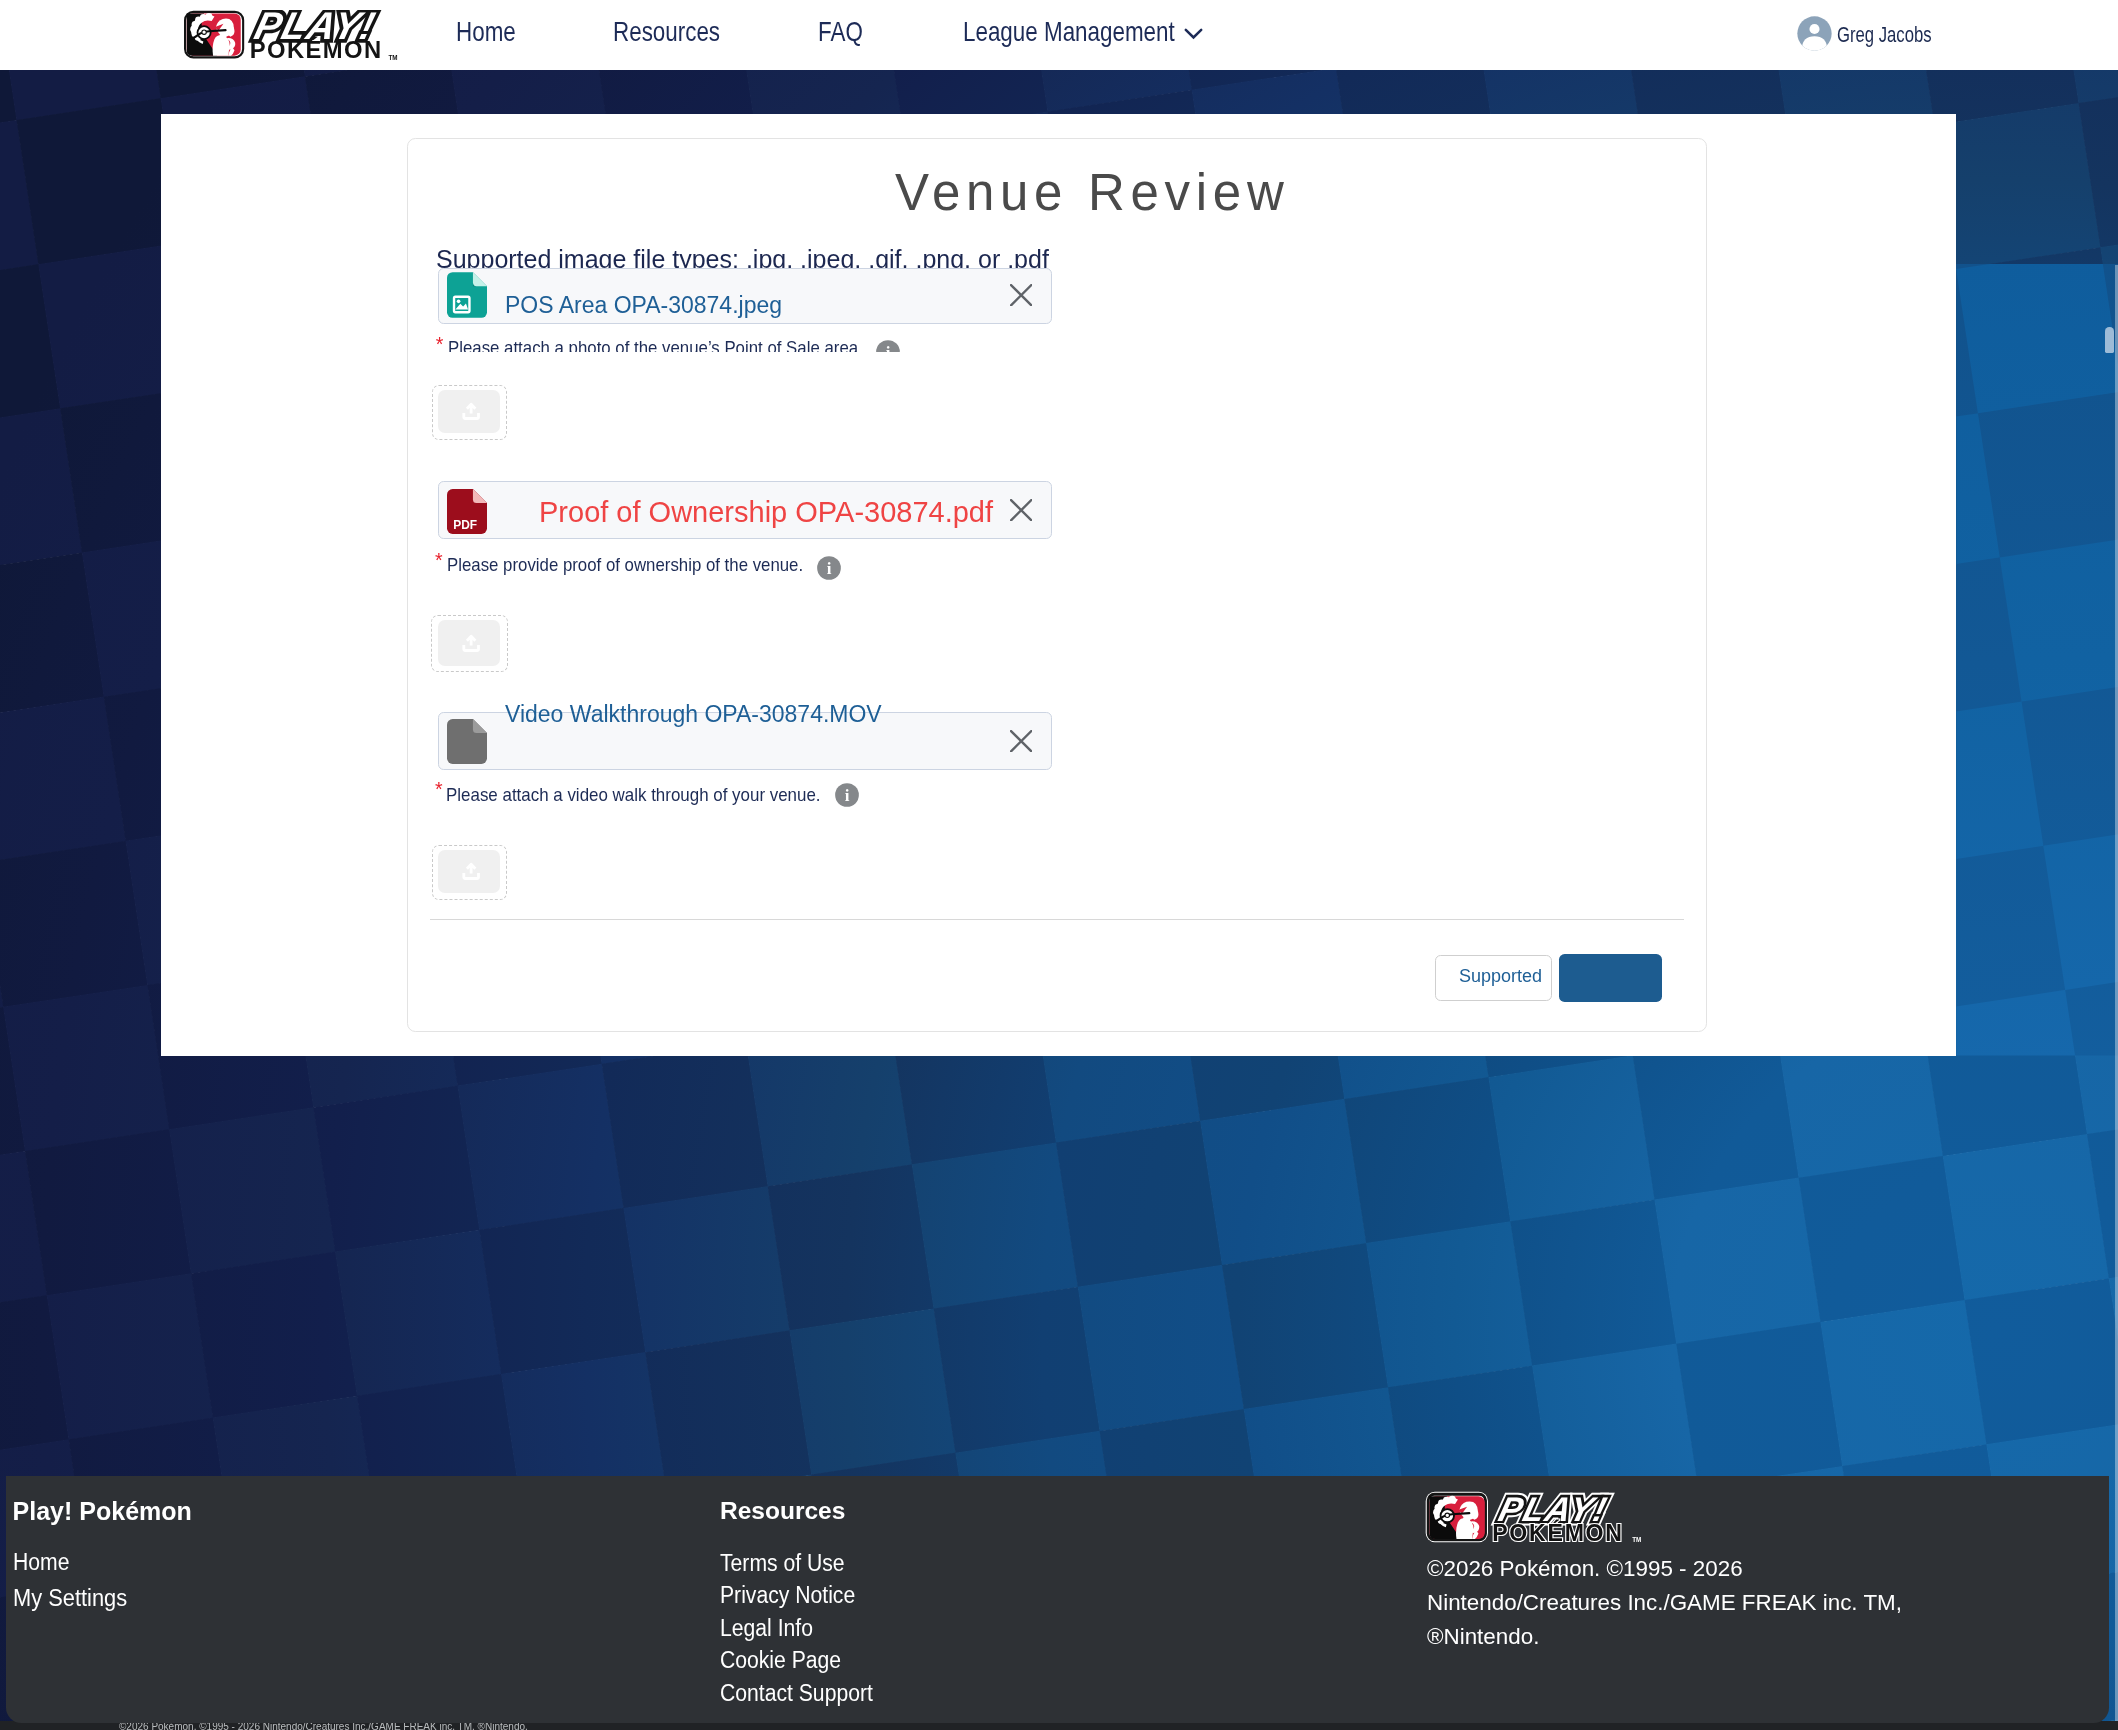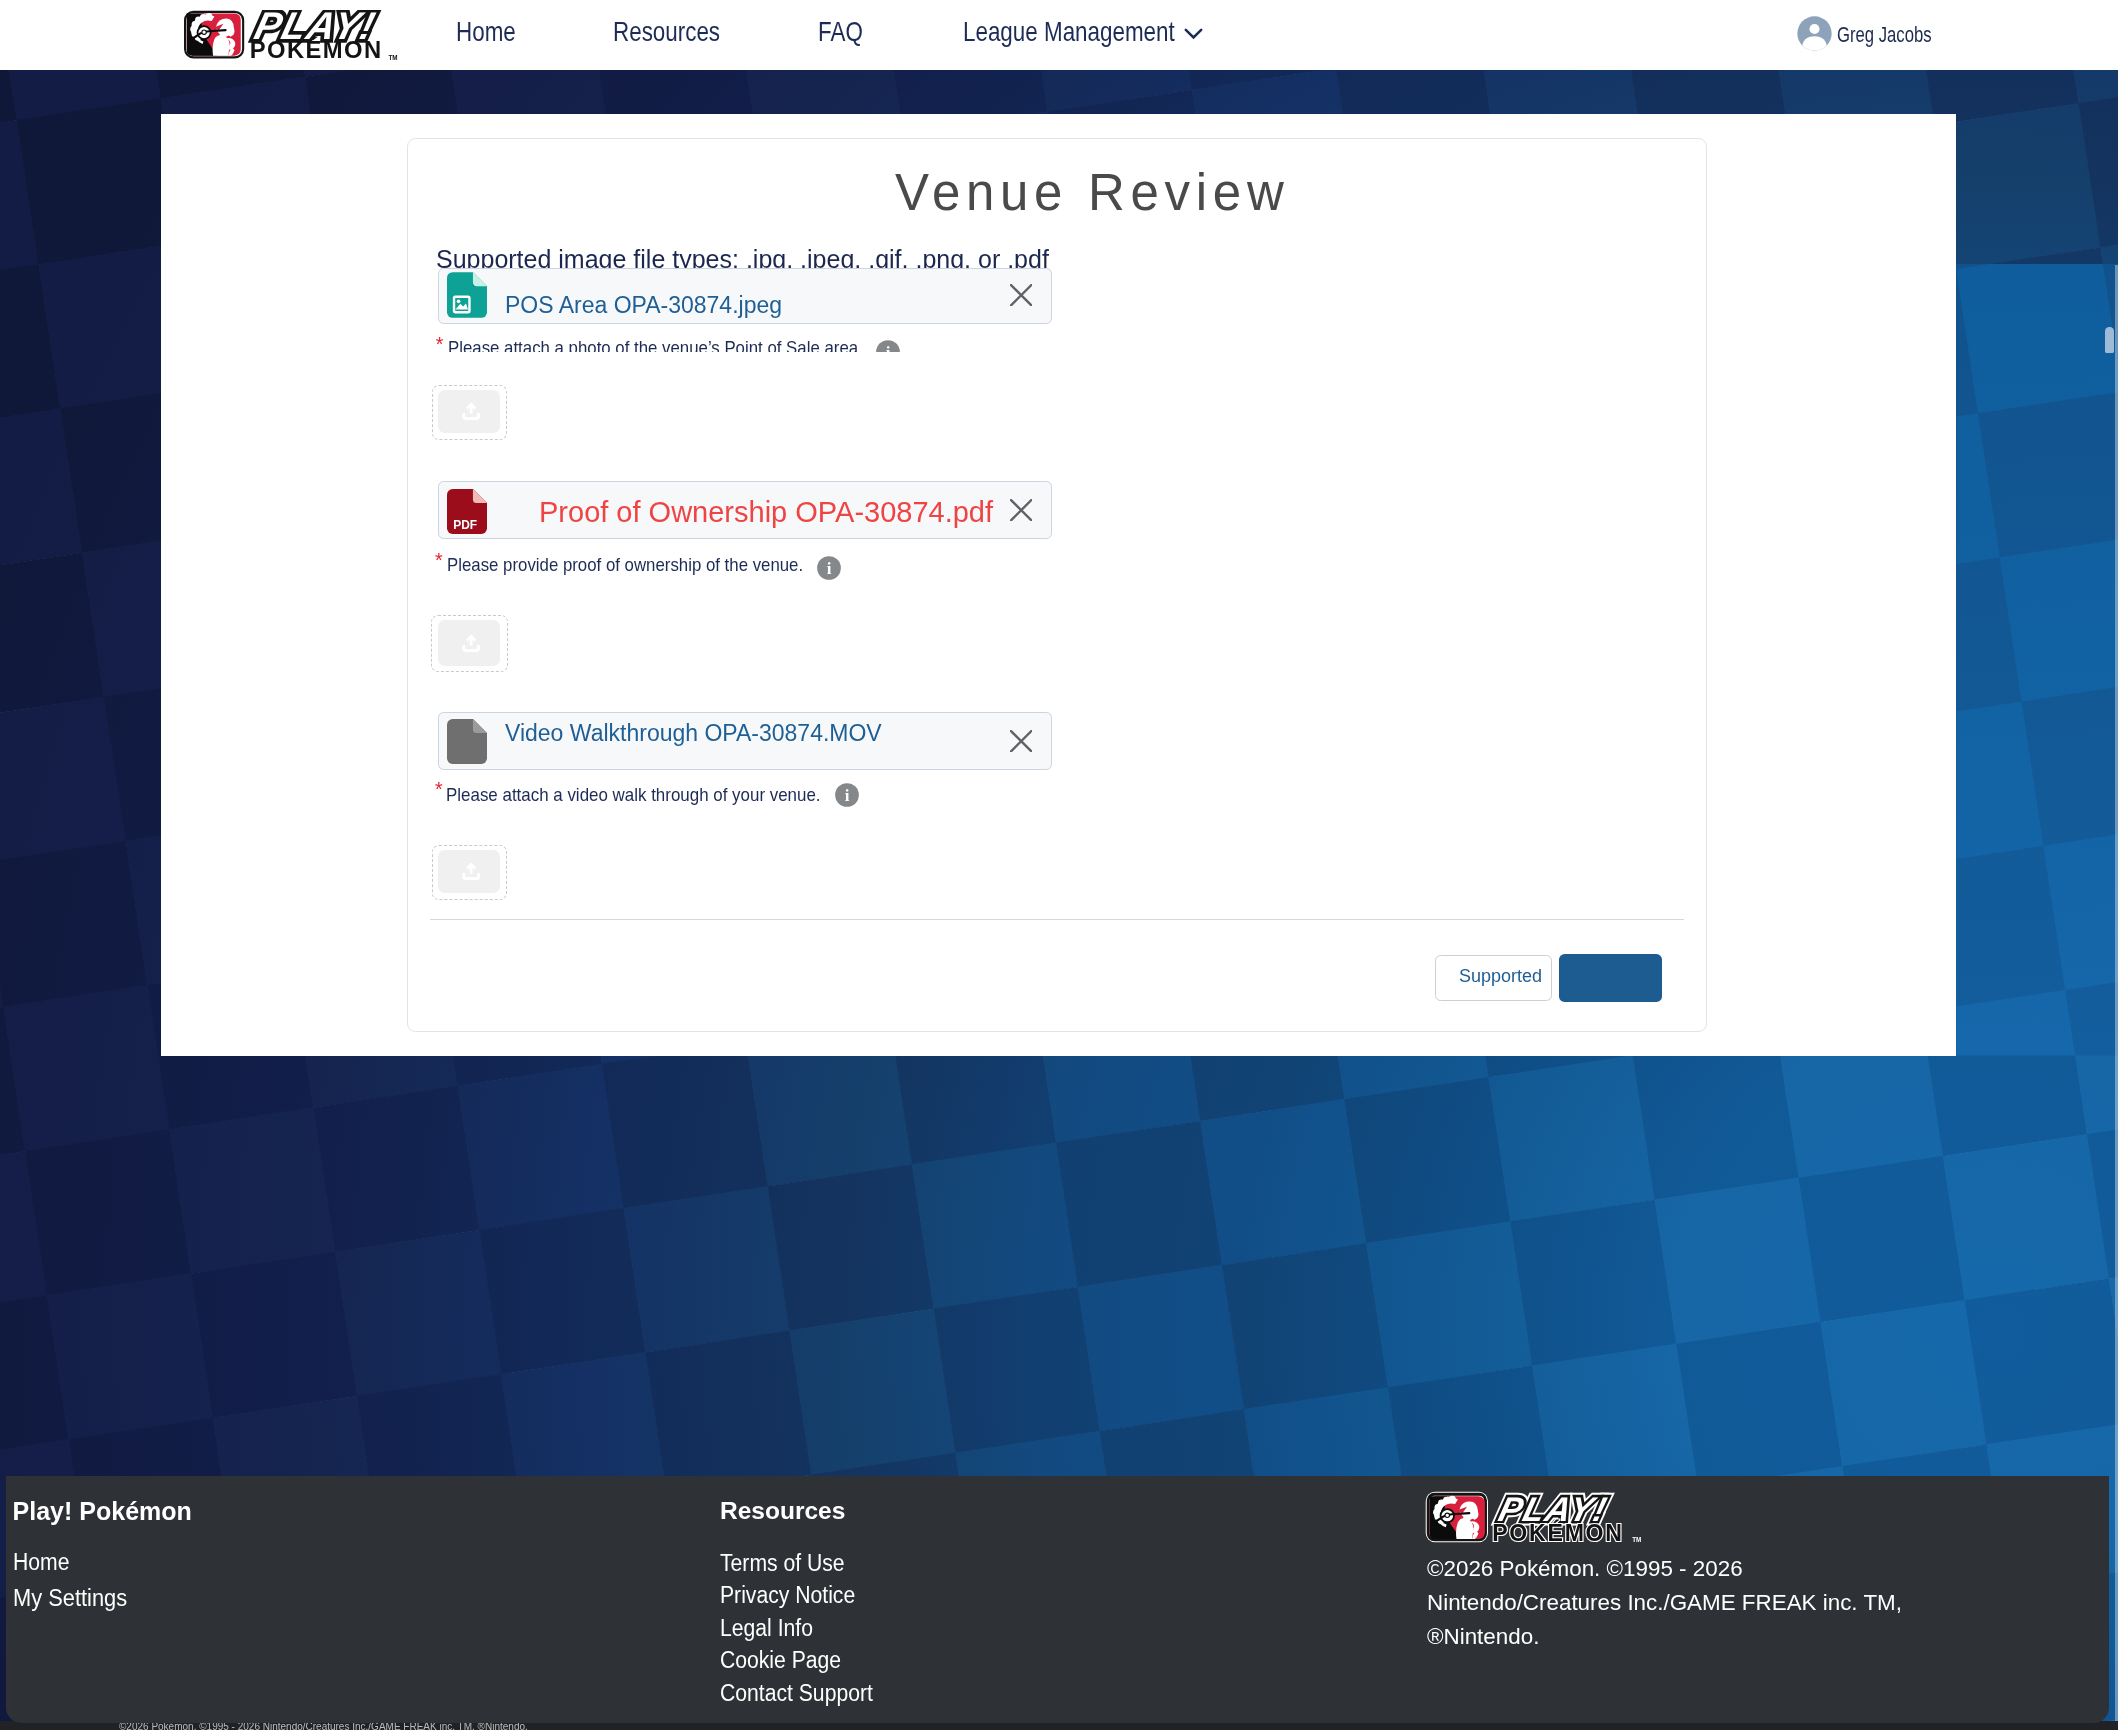--- a/index.html
+++ b/index.html
@@ -496,21 +496,21 @@
 </div>
 
 <div class="abs" style="left:438px;top:712px;width:614px;height:58px;background:#f7f8fa;
      border:1.4px solid #ccd4e2;border-radius:5.6px;box-sizing:border-box;"></div>
 <div class="abs" style="left:447px;top:719px;">
   <svg width="40" height="45" viewBox="0 0 57 64">
     <path d="M8 0 H37 L57 20 V56 a8 8 0 0 1 -8 8 H8 a8 8 0 0 1 -8 -8 V8 a8 8 0 0 1 8 -8 Z" fill="#6f6f6f"></path>
     <path d="M37 0 L57 20 H42 a5 5 0 0 1 -5 -5 Z" fill="#9b9b9b"></path>
   </svg>
 </div>
-<div class="txt" style="left:505px;top:722px;font-size:23px;color:#1e5f96;">Video Walkthrough OPA-30874.MOV</div>
+<div class="txt" style="left:505px;top:703px;font-size:23px;color:#1e5f96;">Video Walkthrough OPA-30874.MOV</div>
 <div class="abs" style="left:1010px;top:730px;">
   <svg width="22.4" height="22.4" viewBox="0 0 32 32">
     <path d="M1.5 1.5 L30.5 30.5 M30.5 1.5 L1.5 30.5" stroke="#5f6368" stroke-width="3.4" stroke-linecap="round"></path>
   </svg>
 </div>
 
 <div class="txt" style="left:435px;top:780px;font-size:19.6px;color:#e8222d;">*</div>
 <div class="txt" style="left:446px;top:785px;font-size:19px;color:#1d2b55;transform:scaleX(0.891);transform-origin:left top;">Please attach a video walk through of your venue.</div>
 <div class="abs" style="left:835px;top:783px;">
   <svg width="24" height="24" viewBox="0 0 34 34">

